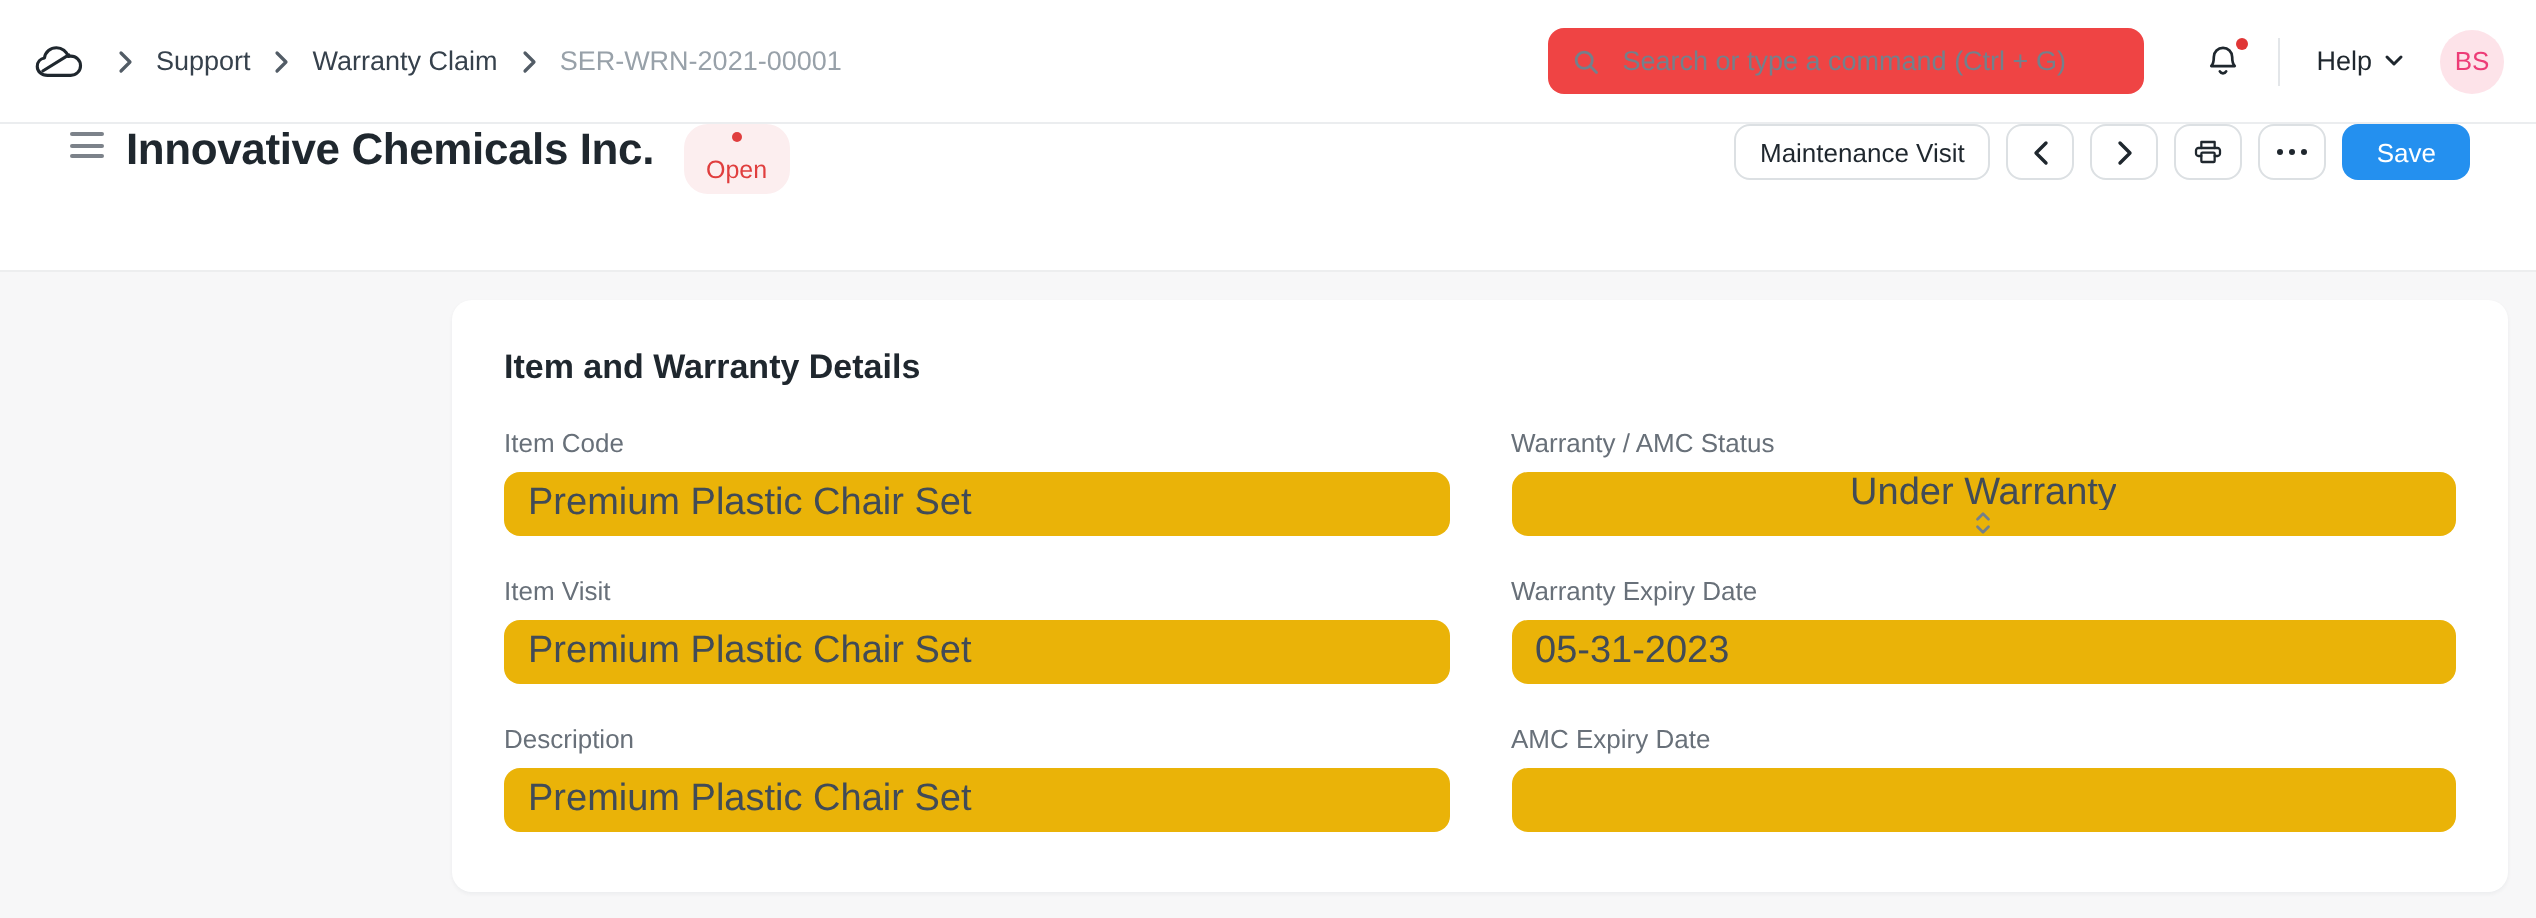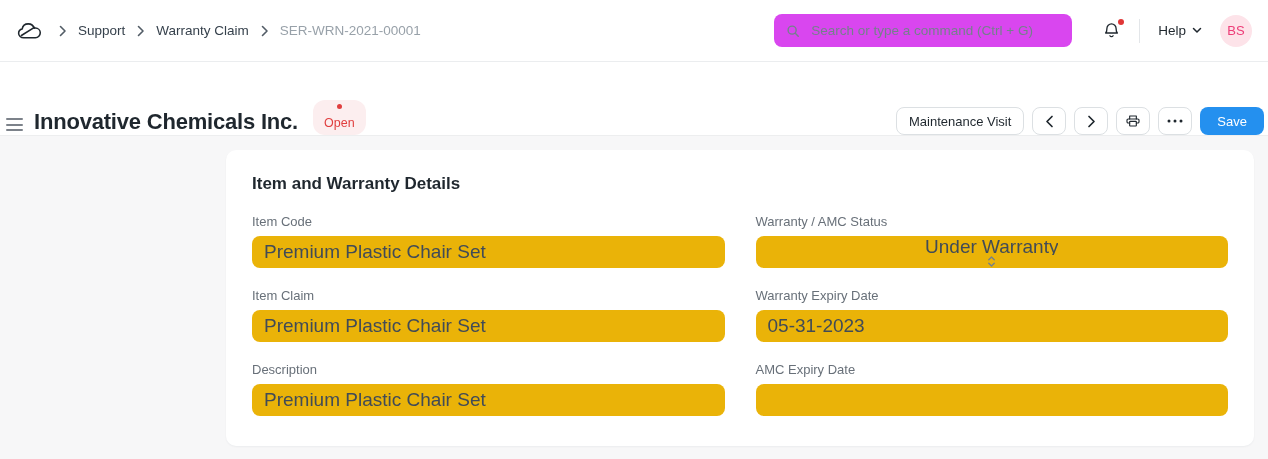--- a/index.html
+++ b/index.html
@@ -20,21 +20,21 @@
     padding: 12px 16px;
   }
   .logo-btn { display: flex; align-items: center; margin-right: 14px; cursor: pointer; background: none; border: none; padding: 0; }
   .crumbs { display: flex; align-items: center; gap: 11px; font-size: 13.5px; }
   .crumb { color: #36414C; text-decoration: none; cursor: pointer; white-space: nowrap; }
   .crumb.current { color: #98A1A9; cursor: default; }
   .crumb-sep { display: flex; align-items: center; }
 
   .nav-right { margin-left: auto; display: flex; align-items: center; }
   .search-bar {
-    width: 298px; height: 33px; background: #d946ef;
+    width: 298px; height: 33px; background: #ef4444;
     border-radius: 8px; display: flex; align-items: center;
     gap: 9px; padding: 0 12px;
   }
   .search-bar input {
     border: none; background: transparent; outline: none;
     font-family: inherit; font-size: 13.5px; color: #1F272E; width: 100%;
   }
   .search-bar input::placeholder { color: #74808B; opacity: 1; }
 
   .bell-btn {
@@ -56,22 +56,22 @@
     width: 32px; height: 32px; border-radius: 50%;
     display: flex; align-items: center; justify-content: center;
     font-size: 13px; font-weight: 500; margin-left: 14px; cursor: pointer;
     border: none;
   }
 
   
   .page-header {
     height: 74px; background: #fff;
     border-bottom: 1px solid #EDEEEF;
-    display: flex; align-items: flex-end;
-    padding: 0 4px;
+    display: flex; align-items: flex-start;
+    padding: 0 33px;
   }
   .hamburger {
     background: none; border: none; cursor: pointer;
     display: flex; flex-direction: column; gap: 3.5px;
     padding: 4px 2px; margin-right: 9px;
   }
   .hamburger span { width: 17px; height: 2px; background: #7C828A; border-radius: 1px; display: block; }
   .doc-title { font-size: 22px; font-weight: 700; letter-spacing: -0.2px; margin: 0; white-space: nowrap; }
   .status-badge {
     margin-left: 15px; display: inline-flex; align-items: center; gap: 7px;
@@ -255,21 +255,21 @@
           <span>
             <svg width="11" height="13" viewBox="0 0 12 14" fill="none" stroke="#74808B" stroke-width="1.5" stroke-linecap="round" stroke-linejoin="round">
                 <path d="M3 5 L6 2 L9 5"></path>
                 <path d="M3 9 L6 12 L9 9"></path>
               </svg>
           </span>
         </div>
       </div>
 
       <div class="form-group">
-        <label>Item Claim</label>
+        <label>Item Visit</label>
         <input class="control" type="text" value="Premium Plastic Chair Set" style="">
       </div>
 
       <div class="form-group">
         <label>Warranty Expiry Date</label>
         <input class="control" type="text" value="05-31-2023" style="">
       </div>
 
       <div class="form-group">
         <label>Description</label>

